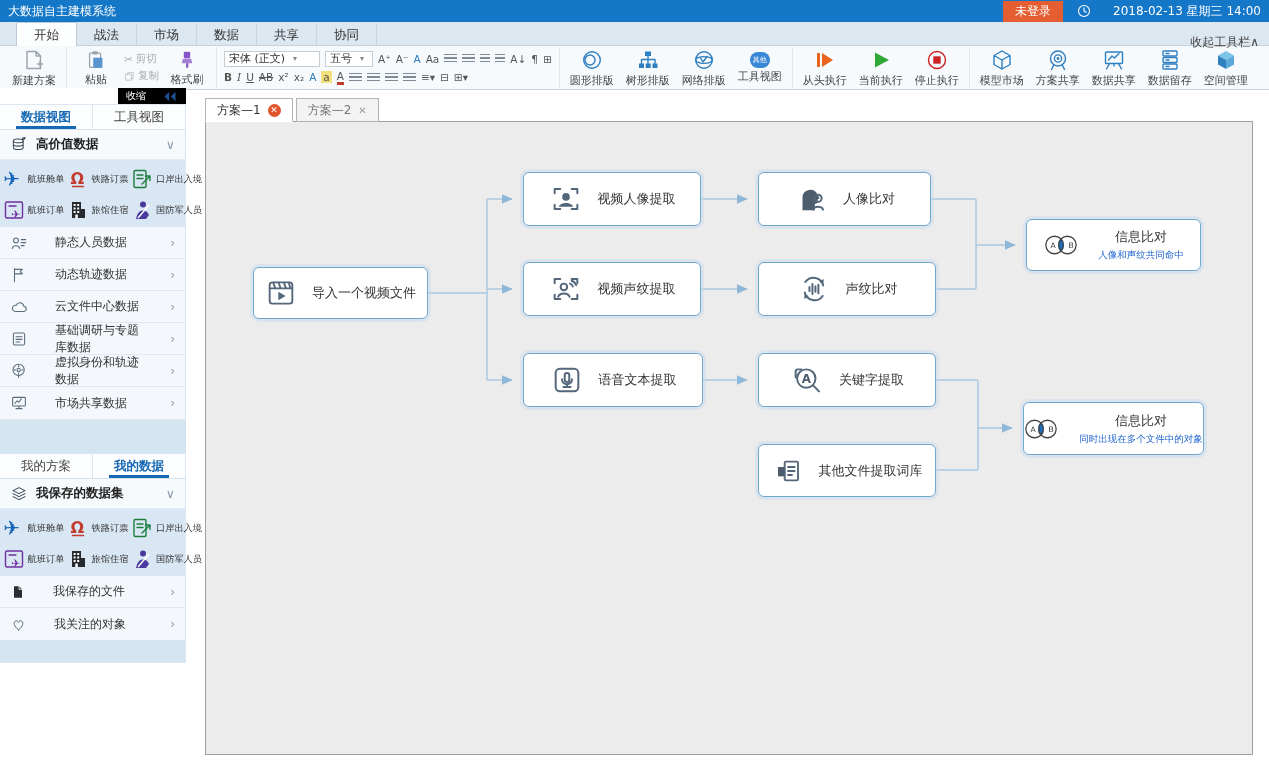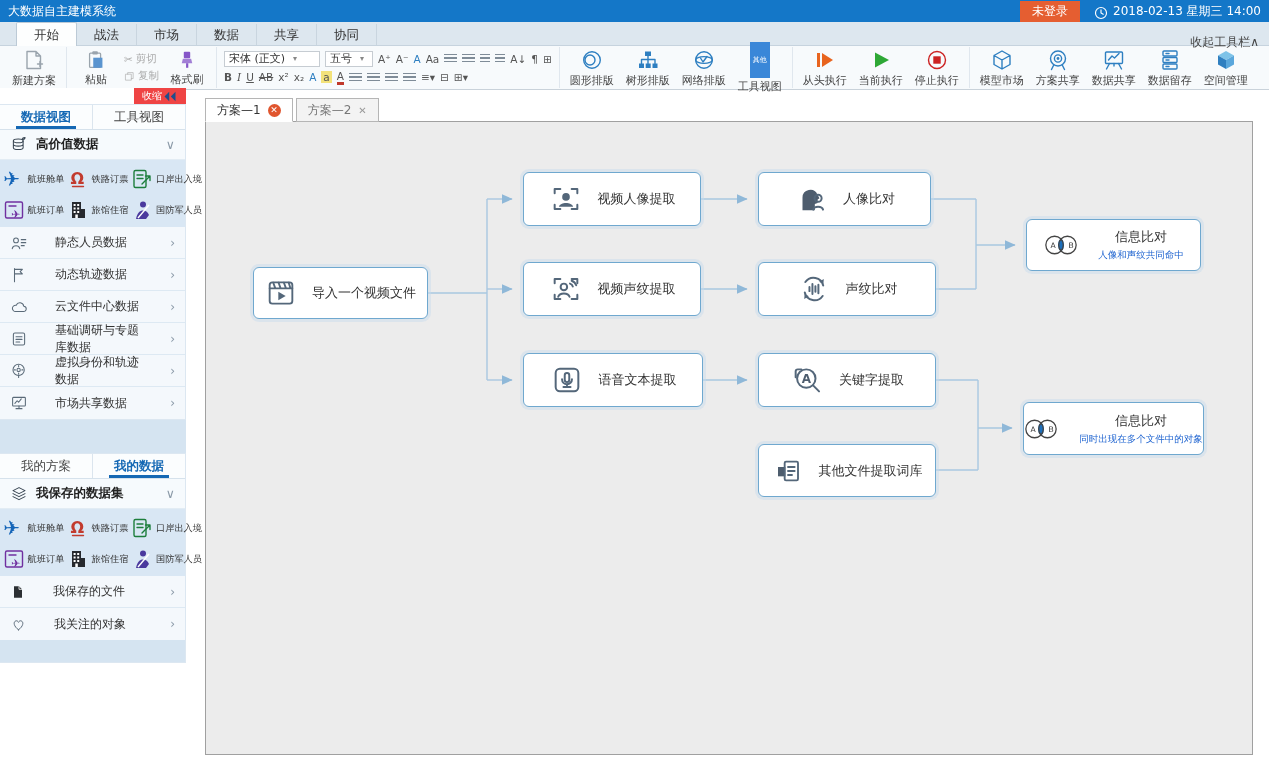--- a/index.html
+++ b/index.html
@@ -4,21 +4,21 @@
 <style>
   *{box-sizing:border-box;margin:0;padding:0}
   html,body{width:1269px;height:774px;overflow:hidden;background:#fff;
     font-family:"DejaVu Sans","Liberation Sans",sans-serif;font-size:12px;color:#333}
   .app{position:relative;width:1269px;height:774px}
 
   
   .titlebar{height:22px;background:#1477c8;color:#fff;display:flex;align-items:center;padding:0 8px;font-size:12px}
   .titlebar .spacer{flex:1}
   .badge{background:#e55e31;color:#fff;padding:2px 12px;font-size:12px;margin-right:14px}
-  .clock{display:flex;align-items:flex-end;gap:5px}
+  .clock{display:flex;align-items:center;gap:22px}
 
   
   .tabrow{height:24px;background:#dde7ef;border-bottom:1px solid #c6d3de;display:flex;align-items:flex-end;padding-left:16px}
   .rtab{height:21px;line-height:21px;padding:0 17px;font-size:12.5px;color:#333;border-right:1px solid #c9d5df;cursor:default}
   .rtab:first-child{border-left:1px solid #c9d5df}
   .rtab.active{height:24px;line-height:24px;background:#fdfefe;border:1px solid #bccad6;border-bottom:none;border-radius:2px 2px 0 0;margin-bottom:-1px}
   .collapse-note{position:absolute;right:10px;top:34px;font-size:12px;color:#444;z-index:5}
 
   
   .toolbar{height:44px;background:#f7fafc;border-bottom:1px solid #c9d2da;display:flex;align-items:stretch;padding:1px 2px}
@@ -28,26 +28,26 @@
   .smallstack{display:flex;flex-direction:column;gap:3px;font-size:10.5px;color:#aaa}
   .smallstack .srow{display:flex;align-items:center;gap:3px}
   .edrows{display:flex;flex-direction:column;justify-content:center;gap:3px}
   .edrow{display:flex;align-items:center;gap:5px}
   .fontbox{border:1px solid #c6ccd2;background:#fff;height:16px;display:flex;align-items:center;gap:8px;padding:0 4px;font-size:11px;color:#333}
   .caret{color:#888;font-size:8px}
   .gbtn{font-size:10.5px;color:#555;cursor:default;white-space:nowrap}
   .bars{display:inline-block;width:13px;height:9px;background:repeating-linear-gradient(#7f8c98 0 1.4px,transparent 1.4px 3.4px)}
   .bars.short{width:10px}
   .c-blue{color:#2e7fc1}.c-orange{color:#e8641f}.c-green{color:#2ea836}.c-red{color:#cc2222}.c-purple{color:#8656c8}.c-gray{color:#9aa4ad}
-  .othersq{width:20px;height:36px;border-radius:0;background:#3a87d8;color:#fff;font-size:7px;display:flex;align-items:center;justify-content:center}
+  .othersq{width:20px;height:16px;border-radius:8px;background:#3a87d8;color:#fff;font-size:7px;display:flex;align-items:center;justify-content:center}
 
   
   .sidebar{position:absolute;left:0;top:88px;width:186px;background:#fff}
   .collapse-row{height:16px;display:flex;justify-content:flex-end}
-  .collapse-btn{background:#ef4444;color:#fff;font-size:10px;display:flex;align-items:center;gap:0;padding:4px 8px;cursor:default}
+  .collapse-btn{background:#000000;color:#fff;font-size:10px;display:flex;align-items:center;gap:16px;padding:4px 8px;cursor:default}
   .sb-panel{background:#f6fafd;border:1px solid #dce7f1;border-left:none}
   .sbtabs{display:flex;height:25px;background:#fbfdfe;border-bottom:1px solid #d6e2ec}
   .sbtab{flex:1;text-align:center;font-size:12.5px;color:#444;line-height:24px;position:relative;cursor:default}
   .sbtab + .sbtab{border-left:1px solid #dbe5ee}
   .sbtab.active{color:#1568b4;font-weight:bold}
   .sbtab.active::after{content:"";position:absolute;left:16px;right:16px;bottom:0;height:3px;background:#1568b4}
   .sechdr{height:30px;display:flex;align-items:center;gap:8px;padding:0 10px;font-size:12.5px;font-weight:bold;color:#222;border-bottom:1px solid #e2ecf4}
   .sechdr .chev{margin-left:auto;color:#8b9aa8;font-weight:normal}
   .grid{display:grid;grid-template-columns:1fr 1fr 1fr;background:#d9e7f4;padding:4px 2px;row-gap:3px}
   .gcell{display:flex;align-items:center;padding:3px 0 1px;font-size:10px;color:#333;cursor:default}

